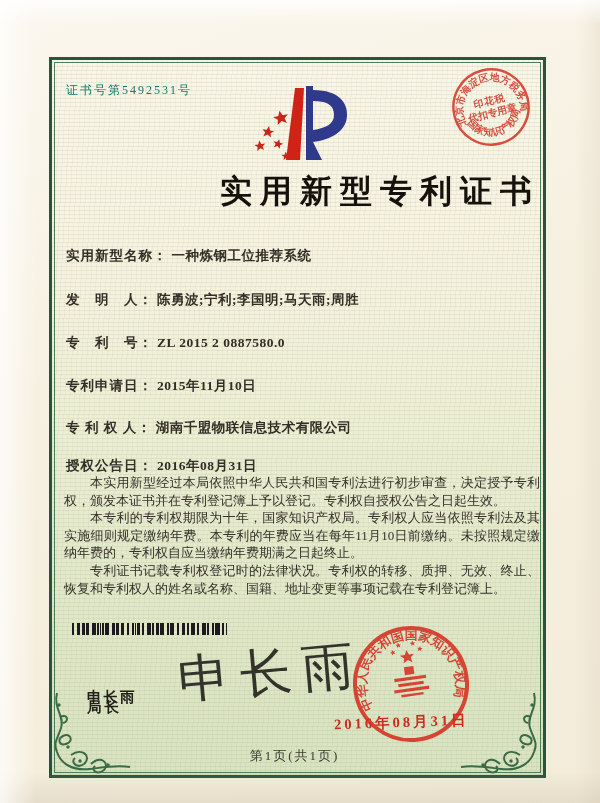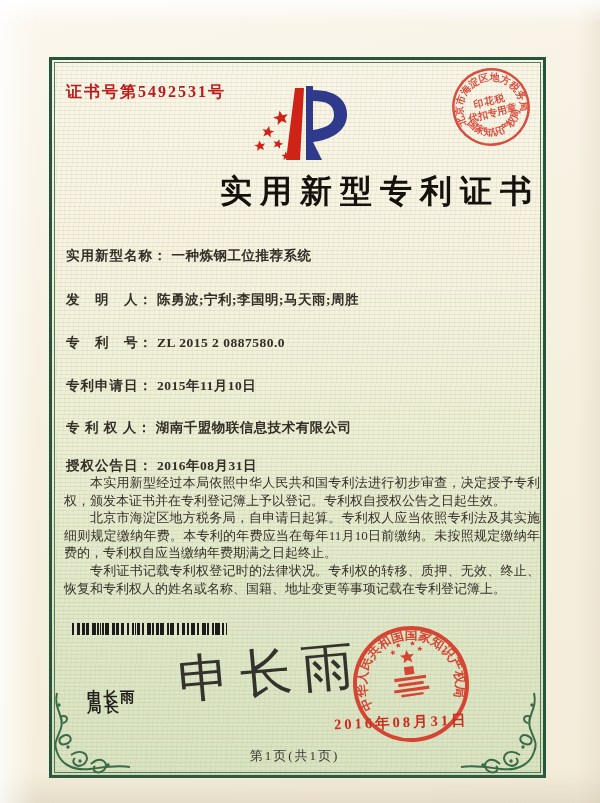--- a/index.html
+++ b/index.html
@@ -21,21 +21,21 @@
     border:3px solid #27543a;
     background:
       repeating-linear-gradient(93deg,rgba(118,158,98,.07) 0 1px,rgba(0,0,0,0) 1px 5px),
       repeating-linear-gradient(0deg,rgba(118,158,98,.13) 0 1px,rgba(0,0,0,0) 1px 4px),
       linear-gradient(180deg,#faf5e7 0%,#f7f2e0 28%,#edeed4 52%,#e1e7c8 76%,#d9e2c1 100%);
   }
   .frame::after{
     content:"";position:absolute;inset:2px;border:1px solid #4d7c5b;pointer-events:none;
   }
   .abs{position:absolute;z-index:2;}
-  .cert-number{left:66px;top:82px;font-size:16px;font-weight:700;letter-spacing:2px;color:#b91c1c;}
+  .cert-number{left:66px;top:82px;font-size:12px;font-weight:400;letter-spacing:2px;color:#0f766e;}
   .title{left:49px;top:170px;width:491px;text-align:right;font-size:32px;font-weight:700;
          letter-spacing:8px;color:#15120e;}
   .field-row{left:66px;font-size:13.5px;color:#332e27;white-space:nowrap;}
   .field-row .lbl{font-weight:700;letter-spacing:1px;text-align:right;}
   .field-row .val{font-weight:700;letter-spacing:.5px;margin-left:4px;}
   .f0{top:247px}.f1{top:291px}.f2{top:334px}.f3{top:377px}.f4{top:419px}.f5{top:457px}
   .body-text{left:64px;top:474px;width:476px;color:#36312a;font-size:13px;line-height:17.6px;
              text-align:justify;}
   .body-text p{margin:0;text-indent:2em;}
   .barcode{left:72px;top:623px;width:155px;height:12px;
@@ -146,21 +146,21 @@
 </div>
 <div class="abs field-row f4">
   <span class="lbl">专 利 权 人：</span><span class="val">湖南千盟物联信息技术有限公司</span>
 </div>
 <div class="abs field-row f5">
   <span class="lbl">授权公告日：</span><span class="val">2016年08月31日</span>
 </div>
 
 <div class="abs body-text">
   <p>本实用新型经过本局依照中华人民共和国专利法进行初步审查，决定授予专利权，颁发本证书并在专利登记簿上予以登记。专利权自授权公告之日起生效。</p>
-  <p>北京市海淀区地方税务局，自申请日起算。专利权人应当依照专利法及其实施细则规定缴纳年费。本专利的年费应当在每年11月10日前缴纳。未按照规定缴纳年费的，专利权自应当缴纳年费期满之日起终止。</p>
+  <p>本专利的专利权期限为十年，国家知识产权局。专利权人应当依照专利法及其实施细则规定缴纳年费。本专利的年费应当在每年11月10日前缴纳。未按照规定缴纳年费的，专利权自应当缴纳年费期满之日起终止。</p>
   <p>专利证书记载专利权登记时的法律状况。专利权的转移、质押、无效、终止、恢复和专利权人的姓名或名称、国籍、地址变更等事项记载在专利登记簿上。</p>
 </div>
 
 <div class="abs barcode"></div>
 
 <div class="abs sig-title">局长</div>
 <div class="abs sig-name">申长雨</div>
 <div class="abs signature-script">申长雨</div>
 
 <svg class="abs seal" viewBox="0 0 160 160">

